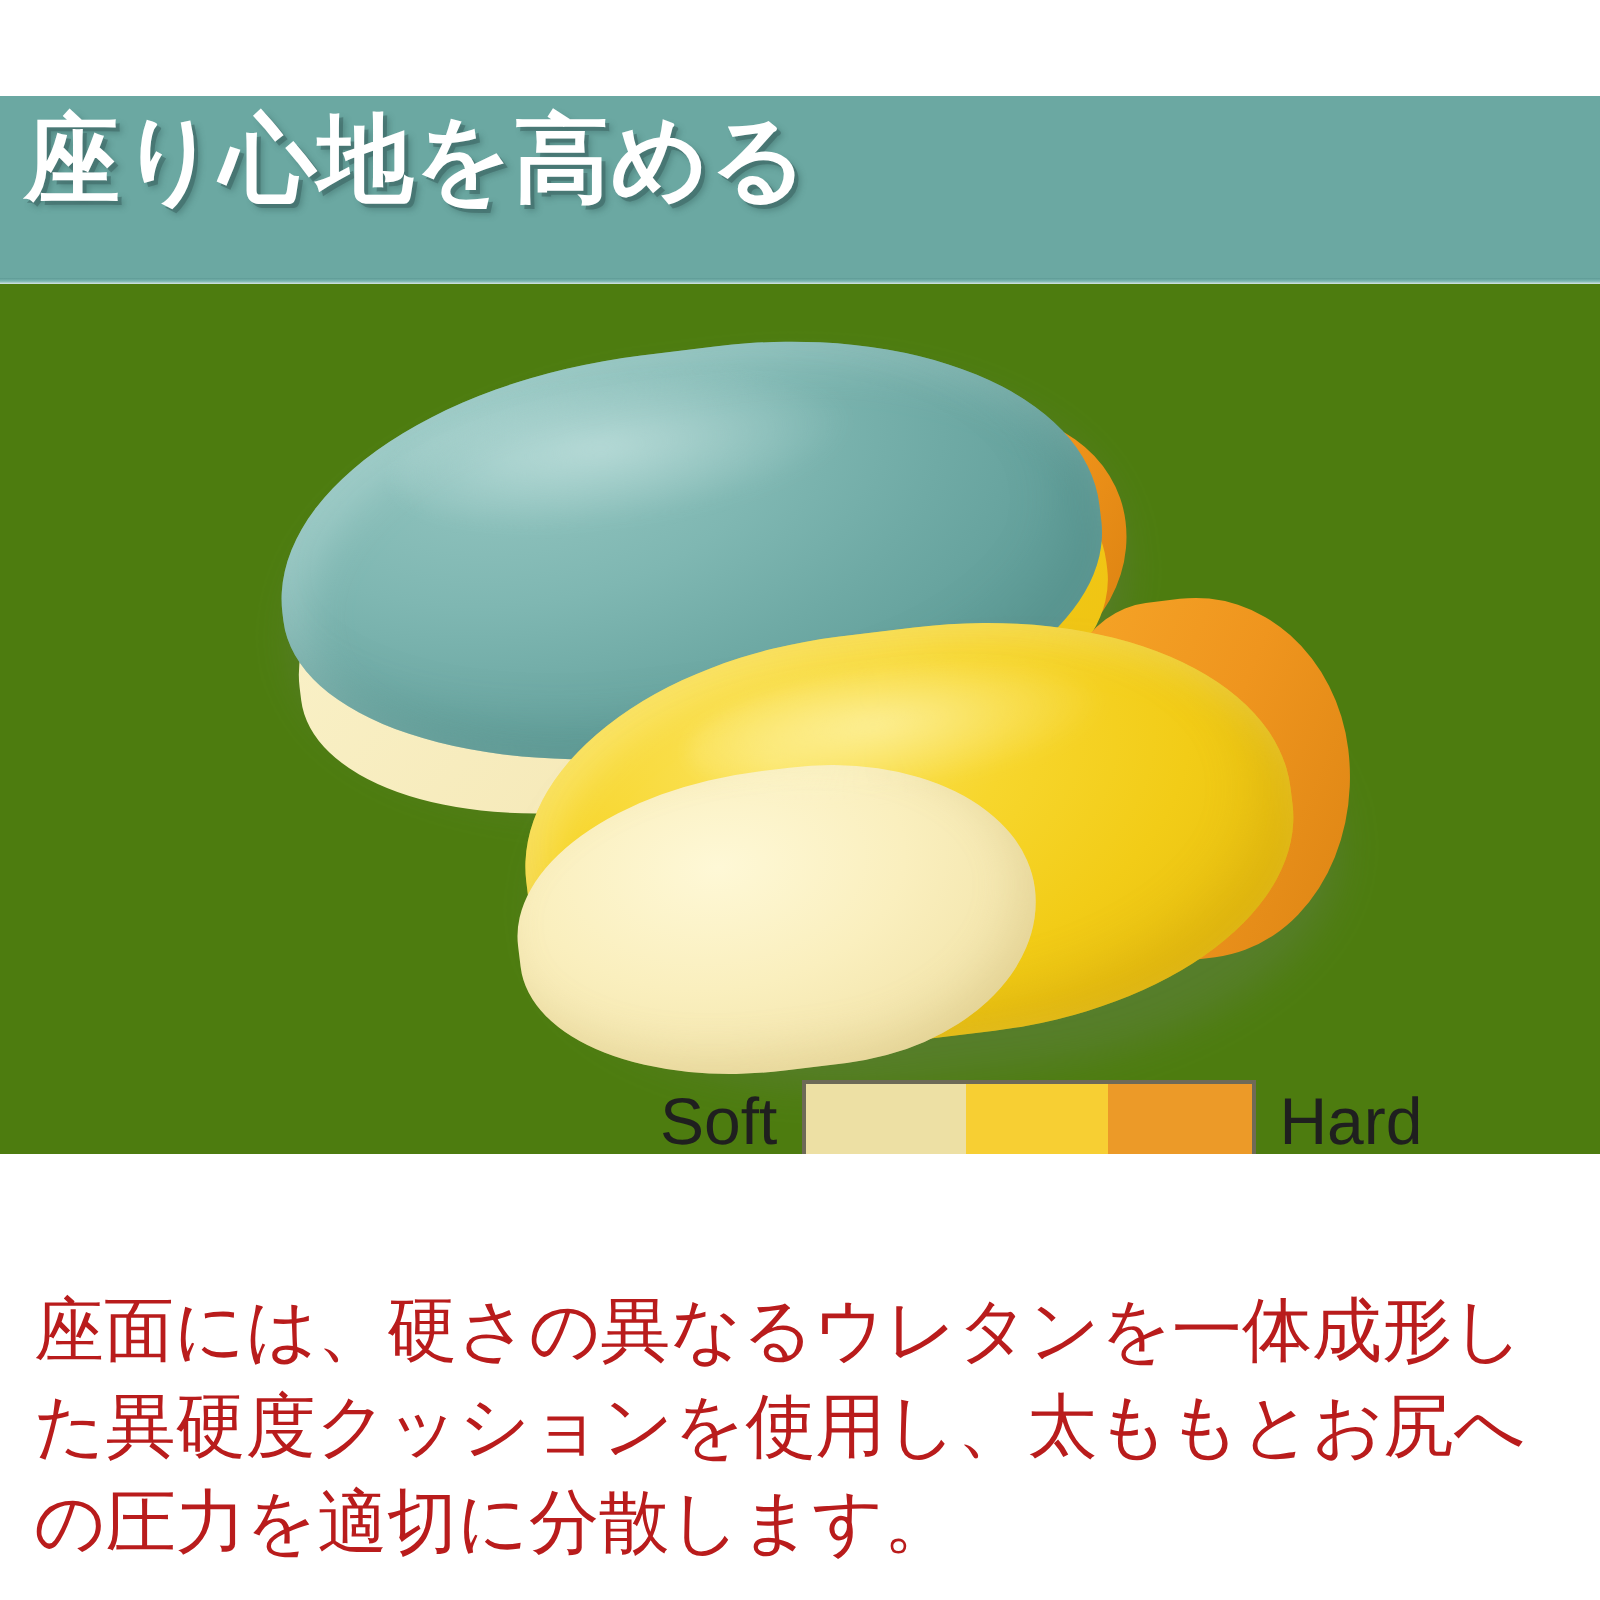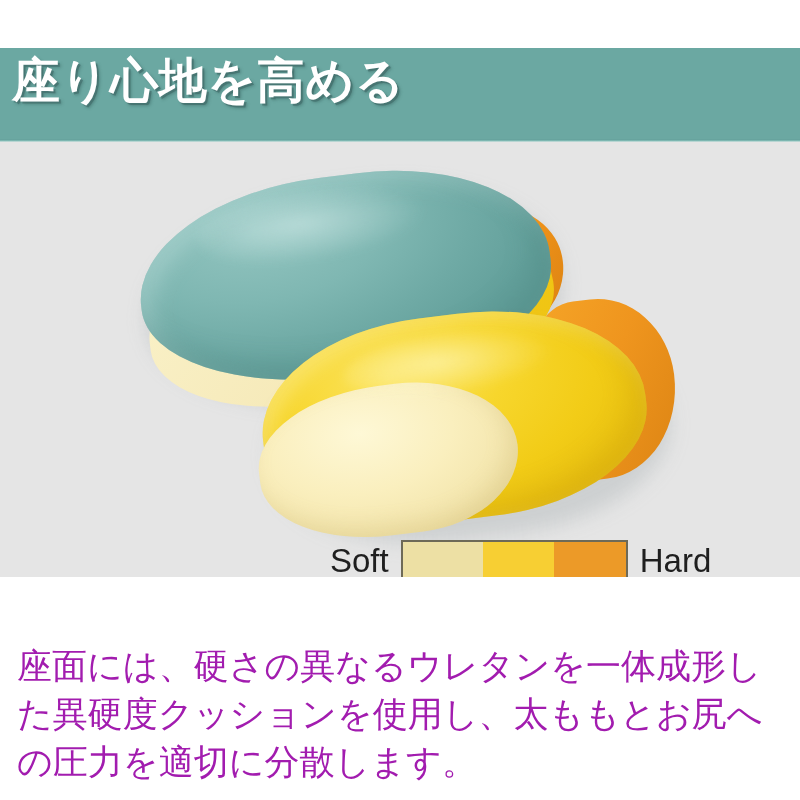--- a/index.html
+++ b/index.html
@@ -61,21 +61,21 @@
     background: linear-gradient(to bottom, #5D9A95 0%, #7FB9B3 55%, #D9E6E4 100%);
   }
 
   
   .panel {
     position: absolute;
     left: 0;
     top: 142px;
     width: 800px;
     height: 435px;
-    background: #e5e5e5;
+    background: #4d7c0f;
     overflow: hidden;
   }
 
   
   .cushion-top {
     position: absolute;
     left: 135px;
     top: 25px;
     width: 430px;
     height: 250px;
@@ -246,21 +246,21 @@
     width: 800px;
     height: 174px;
     background: #ffffff;
     box-sizing: border-box;
     padding: 16px 16px 0 17px;
   }
   .body-text {
     margin: 0;
     font-size: 35px;
     line-height: 48px;
-    color: #a21caf;
+    color: #b91c1c;
     letter-spacing: 0px;
     font-family: "Liberation Sans", "DejaVu Sans", sans-serif;
   }
 </style>
 </head>
 <body>
 
 <div class="page">
 
   <div class="header">

